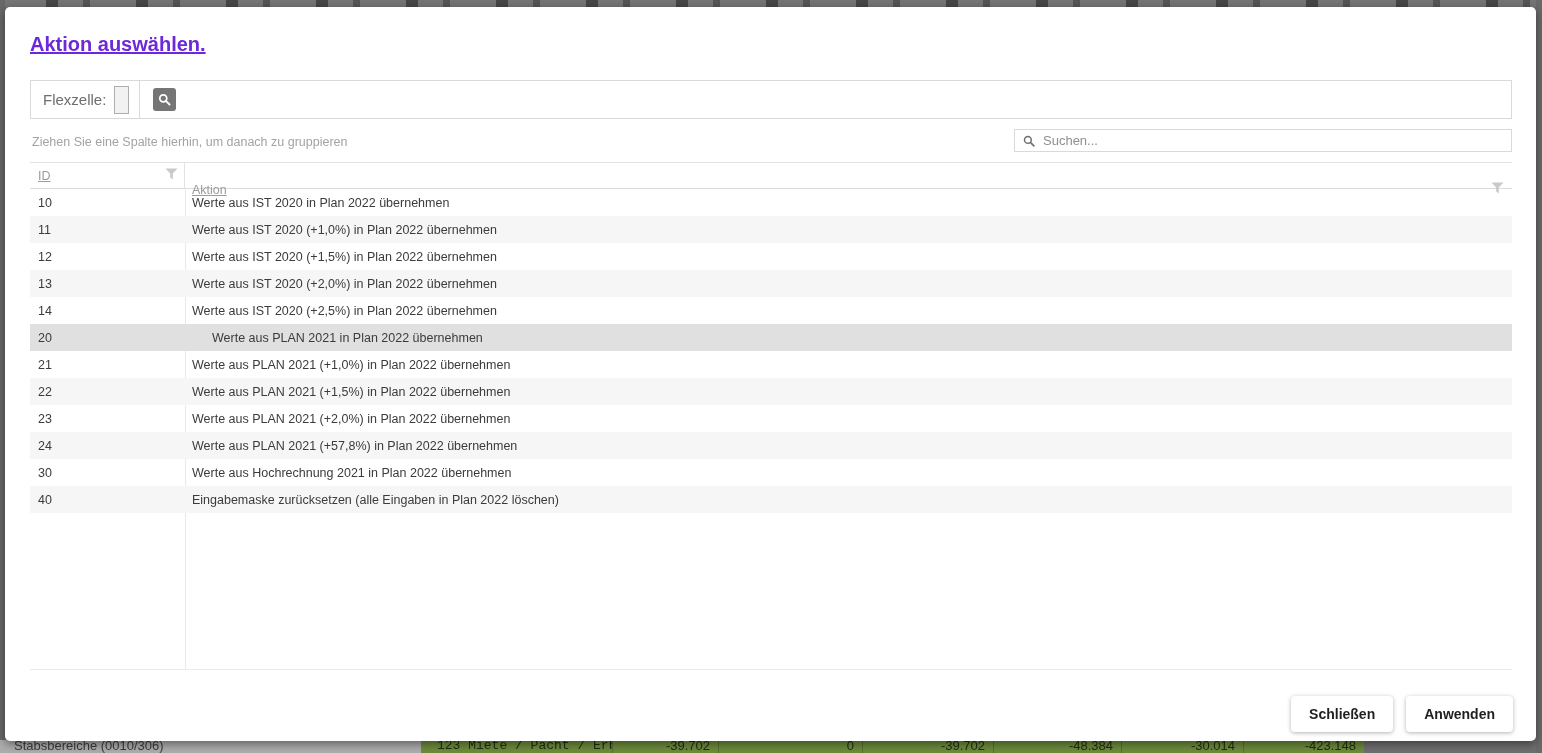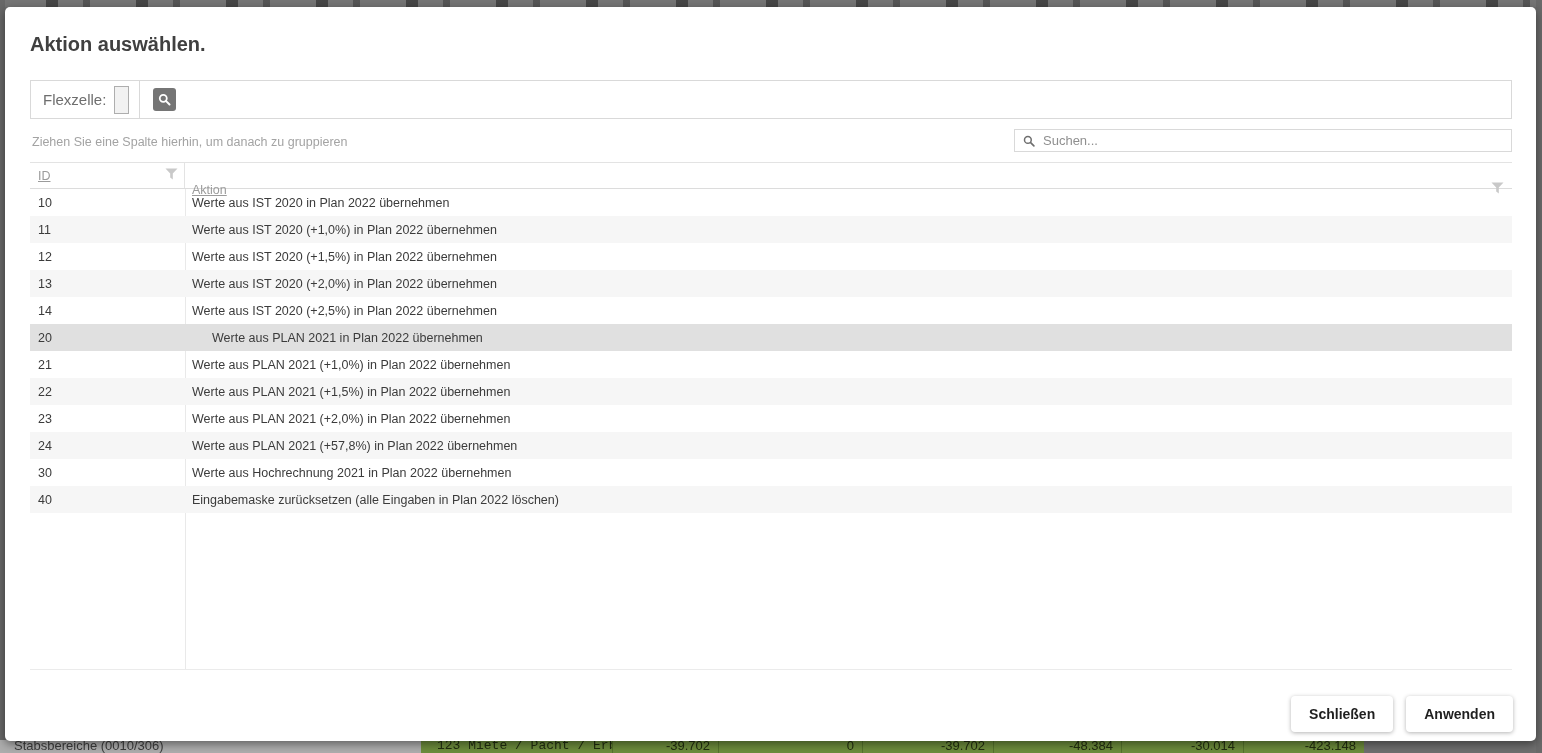--- a/index.html
+++ b/index.html
@@ -30,21 +30,21 @@
   .bg-num{text-align:right;padding:1px 8px 0 0;box-sizing:border-box;border-left:1px solid #55732c;}
   .bg-n1{width:106px;}.bg-n2{width:144px;}.bg-n3{width:131px;}
   .bg-n4{width:128px;}.bg-n5{width:122px;}.bg-n6{width:121px;}
   .bg-fill{flex:1;background:#6f6f6f;}
   
   .dialog{
     position:absolute;left:5px;top:7px;width:1531px;height:734px;background:#ffffff;
     border-radius:5px;box-shadow:0 3px 10px rgba(0,0,0,.45);z-index:5;
   }
   .dlg-title{
-    position:absolute;left:25px;top:26px;font-size:20px;font-weight:700;color:#404040;
+    position:absolute;left:25px;top:26px;font-size:20px;font-weight:700;color:#6d28d9;text-decoration:underline;
   }
   
   .flexbar{
     position:absolute;left:25px;top:73px;width:1482px;height:39px;
     border:1px solid #d9d9d9;box-sizing:border-box;display:flex;align-items:center;
   }
   .flex-label{color:#6e6e6e;font-size:15px;margin-left:12px;}
   .flex-input{
     width:15px;height:28px;margin-left:8px;border:1px solid #aeaeae;background:#f2f2f2;
     box-sizing:border-box;padding:0 2px;font-size:13px;outline:none;

